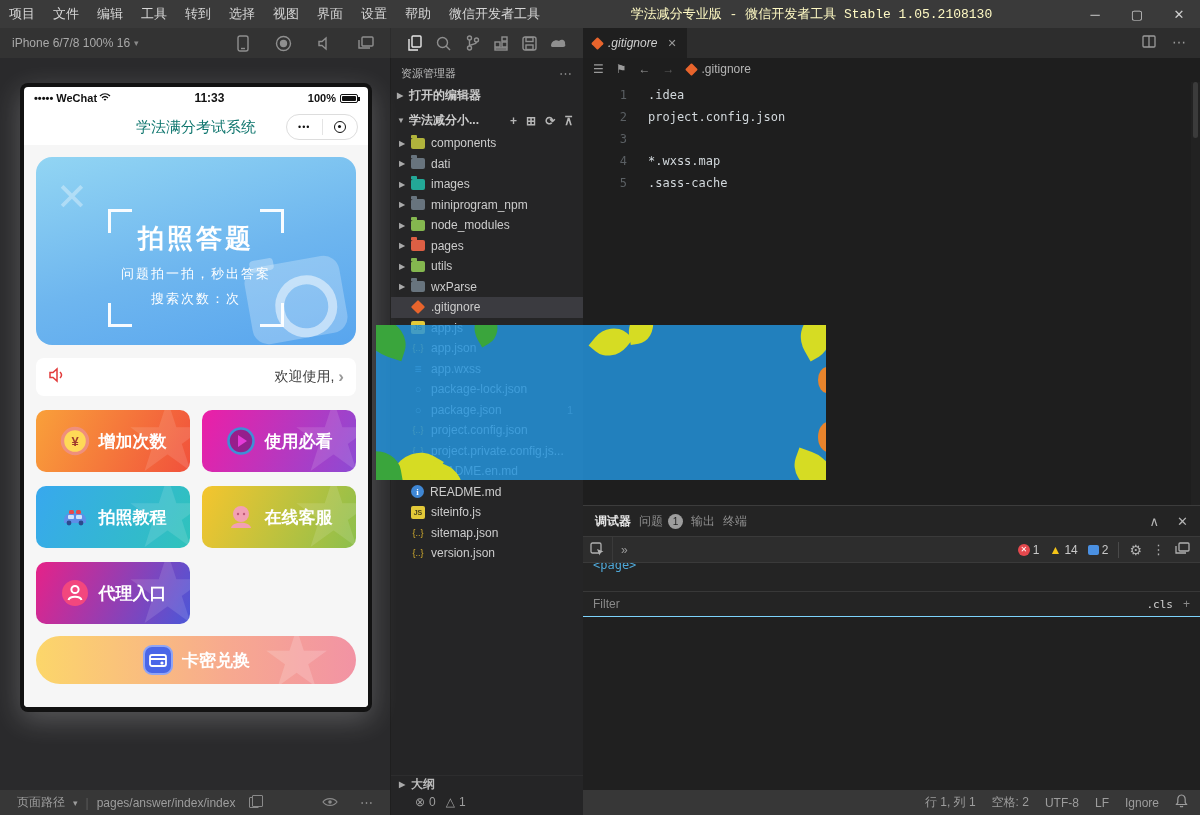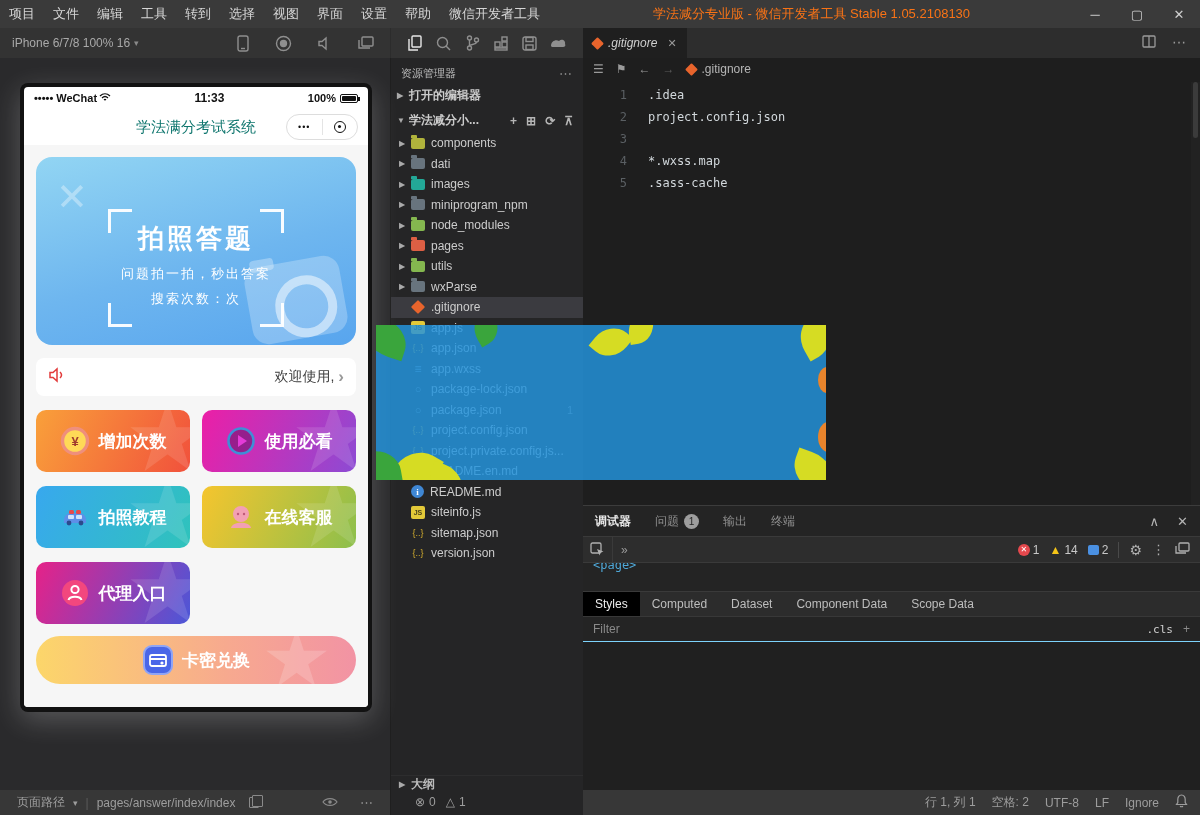--- a/index.html
+++ b/index.html
@@ -2,21 +2,21 @@
 <html><head>
 <meta charset="utf-8">
 <style>
   * { margin:0; padding:0; box-sizing:border-box; }
   html,body { width:1200px; height:815px; overflow:hidden; background:#1e1e1e;
     font-family:"Liberation Sans", sans-serif; -webkit-user-select:none; }
 
   
   .titlebar { height:28px; background:#3a3a3a; display:flex; align-items:center; color:#d6d6d6; font-size:13px; }
   .menu-item { padding:0 9px; line-height:28px; cursor:default; }
-  .win-title { flex:1; text-align:center; color:#f97316; font-size:13px; white-space:nowrap; overflow:hidden; }
+  .win-title { flex:1; text-align:center; color:#fef9c3; font-size:13px; white-space:nowrap; overflow:hidden;font-family:Liberation Mono, monospace; }
   .win-controls { display:flex; }
   .win-btn { width:42px; height:28px; display:flex; align-items:center; justify-content:center; color:#cfcfcf; font-size:13px; }
 
   
   .toolrow { height:30px; display:flex; background:#333; }
   .seg-sim { width:390px; display:flex; align-items:center; padding-left:12px; }
   .device-label { color:#a9a9a9; font-size:12px; white-space:nowrap; }
   .device-caret { color:#8a8a8a; font-size:9px; margin-left:4px; }
   .sim-icons { margin-left:auto; display:flex; gap:24px; padding-right:16px; }
   .tool-ic { width:17px; height:17px; display:flex; align-items:center; justify-content:center; }
@@ -610,21 +610,21 @@
           <div class="cline">
             <span class="ln">5</span>
             <span class="ct">.sass-cache</span>
           </div>
         </div>
       <div class="ed-scroll"></div>
     </div>
 
     <div class="debugger">
       <div class="dbg-tabs">
-        <div style="display:flex;gap:24px;">
+        <div style="display:flex;gap:8px;">
 
         <span class="dbg-tab active">
               <span>调试器</span>
 
             </span>
             <span class="dbg-tab">
               <span>问题</span>
               <span class="dbg-badge" style="">1</span>
             </span>
             <span class="dbg-tab">
@@ -667,38 +667,20 @@
           <span class="dt-kebab">⋮</span>
           <span><svg width="15" height="13" viewBox="0 0 15 13">
                 <rect x="4" y="1" width="10" height="8" rx="1" fill="none" stroke="#b0b0b0" stroke-width="1.3"></rect>
                 <path d="M1 4 L1 11 L11 11" fill="none" stroke="#b0b0b0" stroke-width="1.3"></path>
               </svg></span>
         </div>
       </div>
       <div class="wxml-area">
         <span class="wxml-node">&lt;page&gt;</span>
       </div>
-      <div class="style-tabs">
-
-      <span class="st-tab active">
-            <span>Styles</span>
-          </span>
-          <span class="st-tab">
-            <span>Computed</span>
-          </span>
-          <span class="st-tab">
-            <span>Dataset</span>
-          </span>
-          <span class="st-tab">
-            <span>Component Data</span>
-          </span>
-          <span class="st-tab">
-            <span>Scope Data</span>
-          </span>
-        </div>
       <div class="filter-row">
         <span>Filter</span>
         <div class="filter-right">
           <span class="cls-label">.cls</span>
           <span class="plus">+</span>
         </div>
       </div>
       <div class="dbg-empty"></div>
     </div>
 

